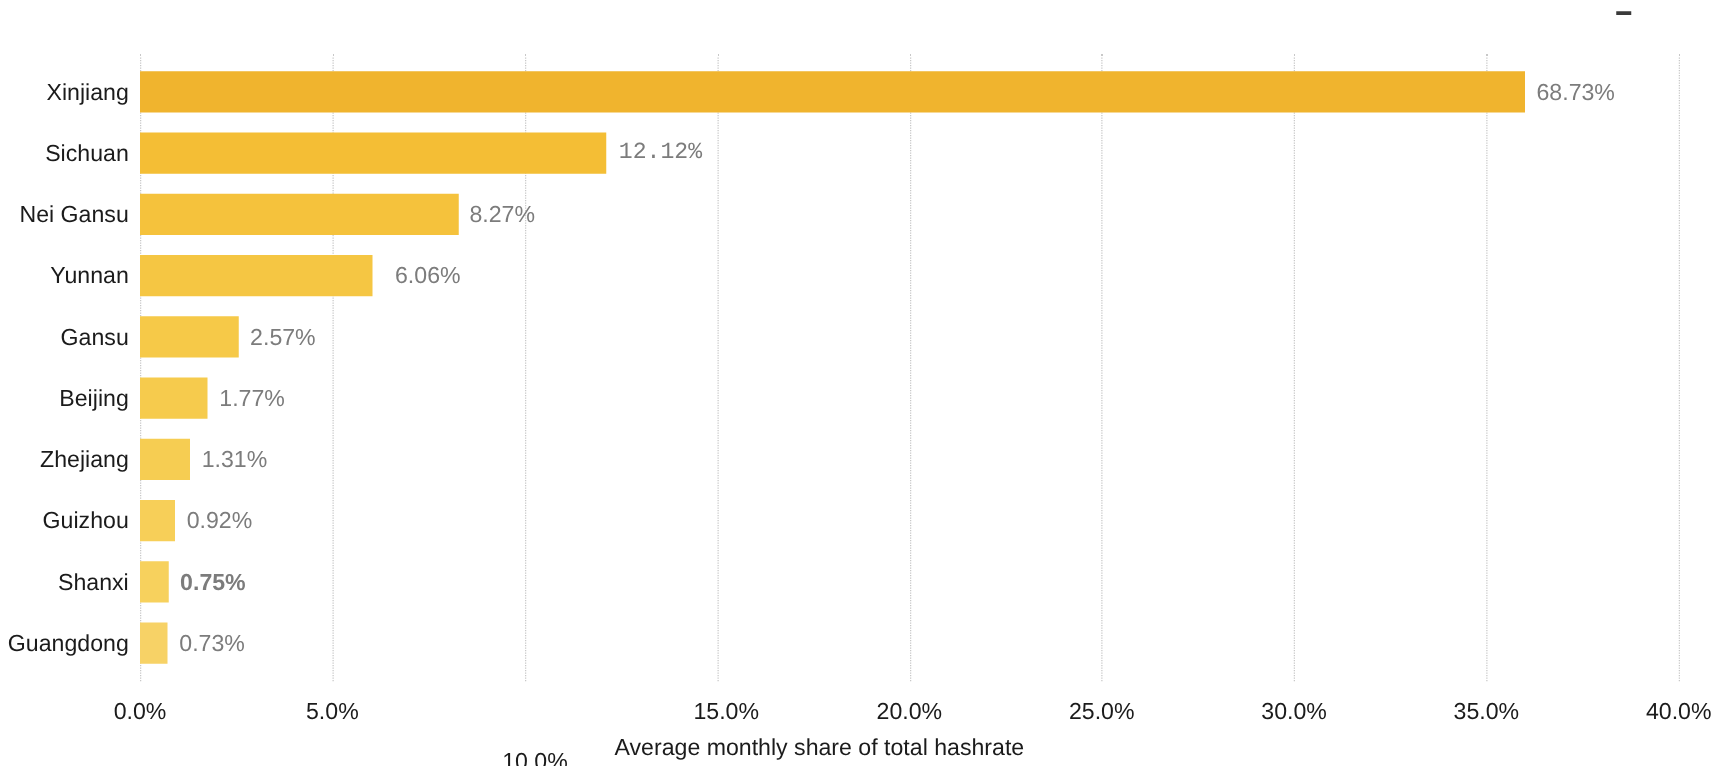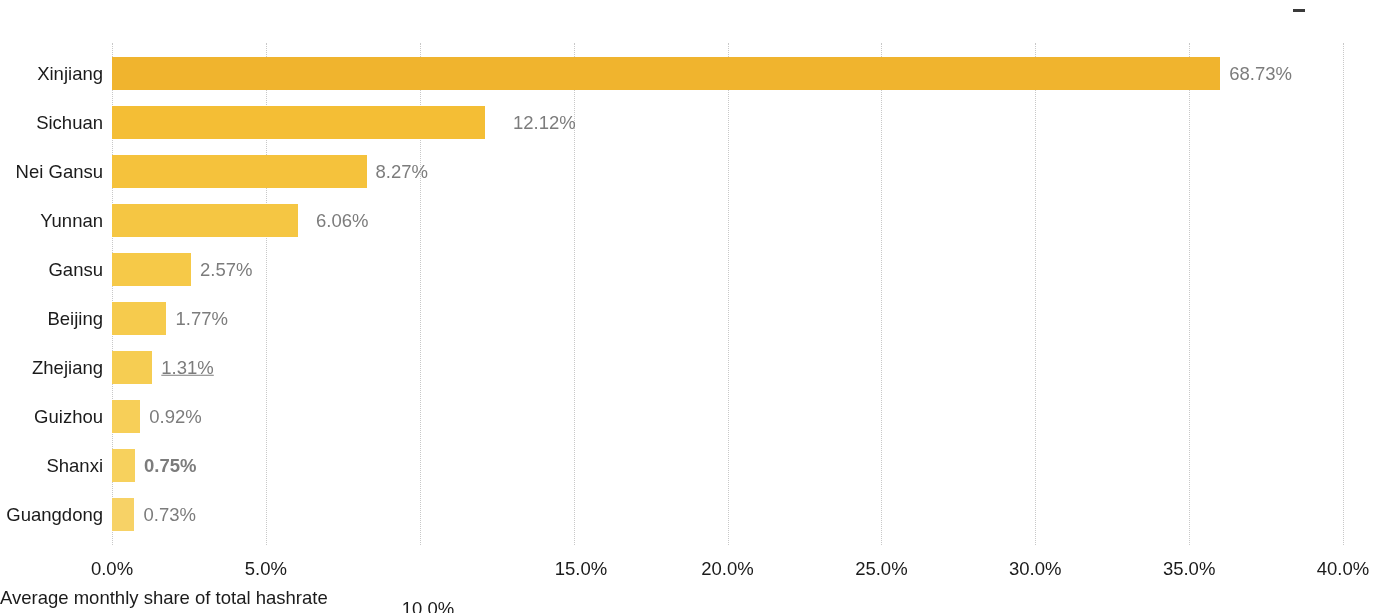--- a/index.html
+++ b/index.html
@@ -99,21 +99,21 @@
     color: #1b1b1b;
     white-space: nowrap;
     line-height: 1;
   }
 
   .x-axis-title {
     position: absolute;
     left: 0;
     right: 0;
     top: 589px;
-    text-align: left;
+    text-align: center;
     font-size: 18.5px;
     color: #1b1b1b;
     line-height: 1;
   }
 </style>
 </head>
 <body>
 
 <div id="chart-root">
 
@@ -133,21 +133,21 @@
       </div>
     <div id="rows">
         <div class="row" style="top: 6px;">
           <div class="cat-label">Xinjiang</div>
           <div class="bar" style="width: 1108.21px; background: rgb(240, 180, 46);"></div>
           <div class="val-label" style="left: 1108.21px;">68.73%</div>
         </div>
         <div class="row" style="top: 55px;">
           <div class="cat-label">Sichuan</div>
           <div class="bar" style="width: 372.993px; background: rgb(244, 190, 53);"></div>
-          <div class="val-label" style="left: 392px;">12.12%</div>
+          <div class="val-label" style="left: 374px; font-family: Liberation Mono, monospace;">12.12%</div>
         </div>
         <div class="row" style="top: 104px;">
           <div class="cat-label">Nei Gansu</div>
           <div class="bar" style="width: 254.509px; background: rgb(245, 194, 60);"></div>
           <div class="val-label" style="left: 254.509px;">8.27%</div>
         </div>
         <div class="row" style="top: 153px;">
           <div class="cat-label">Yunnan</div>
           <div class="bar" style="width: 186.496px; background: rgb(245, 198, 67);"></div>
           <div class="val-label" style="left: 195px;">6.06%</div>
@@ -158,21 +158,21 @@
           <div class="val-label" style="left: 79.0918px;">2.57%</div>
         </div>
         <div class="row" style="top: 251px;">
           <div class="cat-label">Beijing</div>
           <div class="bar" style="width: 54.4718px; background: rgb(246, 203, 77);"></div>
           <div class="val-label" style="left: 54.4718px;">1.77%</div>
         </div>
         <div class="row" style="top: 300px;">
           <div class="cat-label">Zhejiang</div>
           <div class="bar" style="width: 40.3152px; background: rgb(246, 205, 82);"></div>
-          <div class="val-label" style="left: 40.3152px; text-decoration: underline;">1.31%</div>
+          <div class="val-label" style="left: 40.3152px;">1.31%</div>
         </div>
         <div class="row" style="top: 349px;">
           <div class="cat-label">Guizhou</div>
           <div class="bar" style="width: 28.313px; background: rgb(247, 207, 88);"></div>
           <div class="val-label" style="left: 28.313px;">0.92%</div>
         </div>
         <div class="row" style="top: 398px;">
           <div class="cat-label">Shanxi</div>
           <div class="bar" style="width: 23.0813px; background: rgb(247, 209, 93);"></div>
           <div class="val-label" style="left: 23.0813px; font-weight: bold;">0.75%</div>

